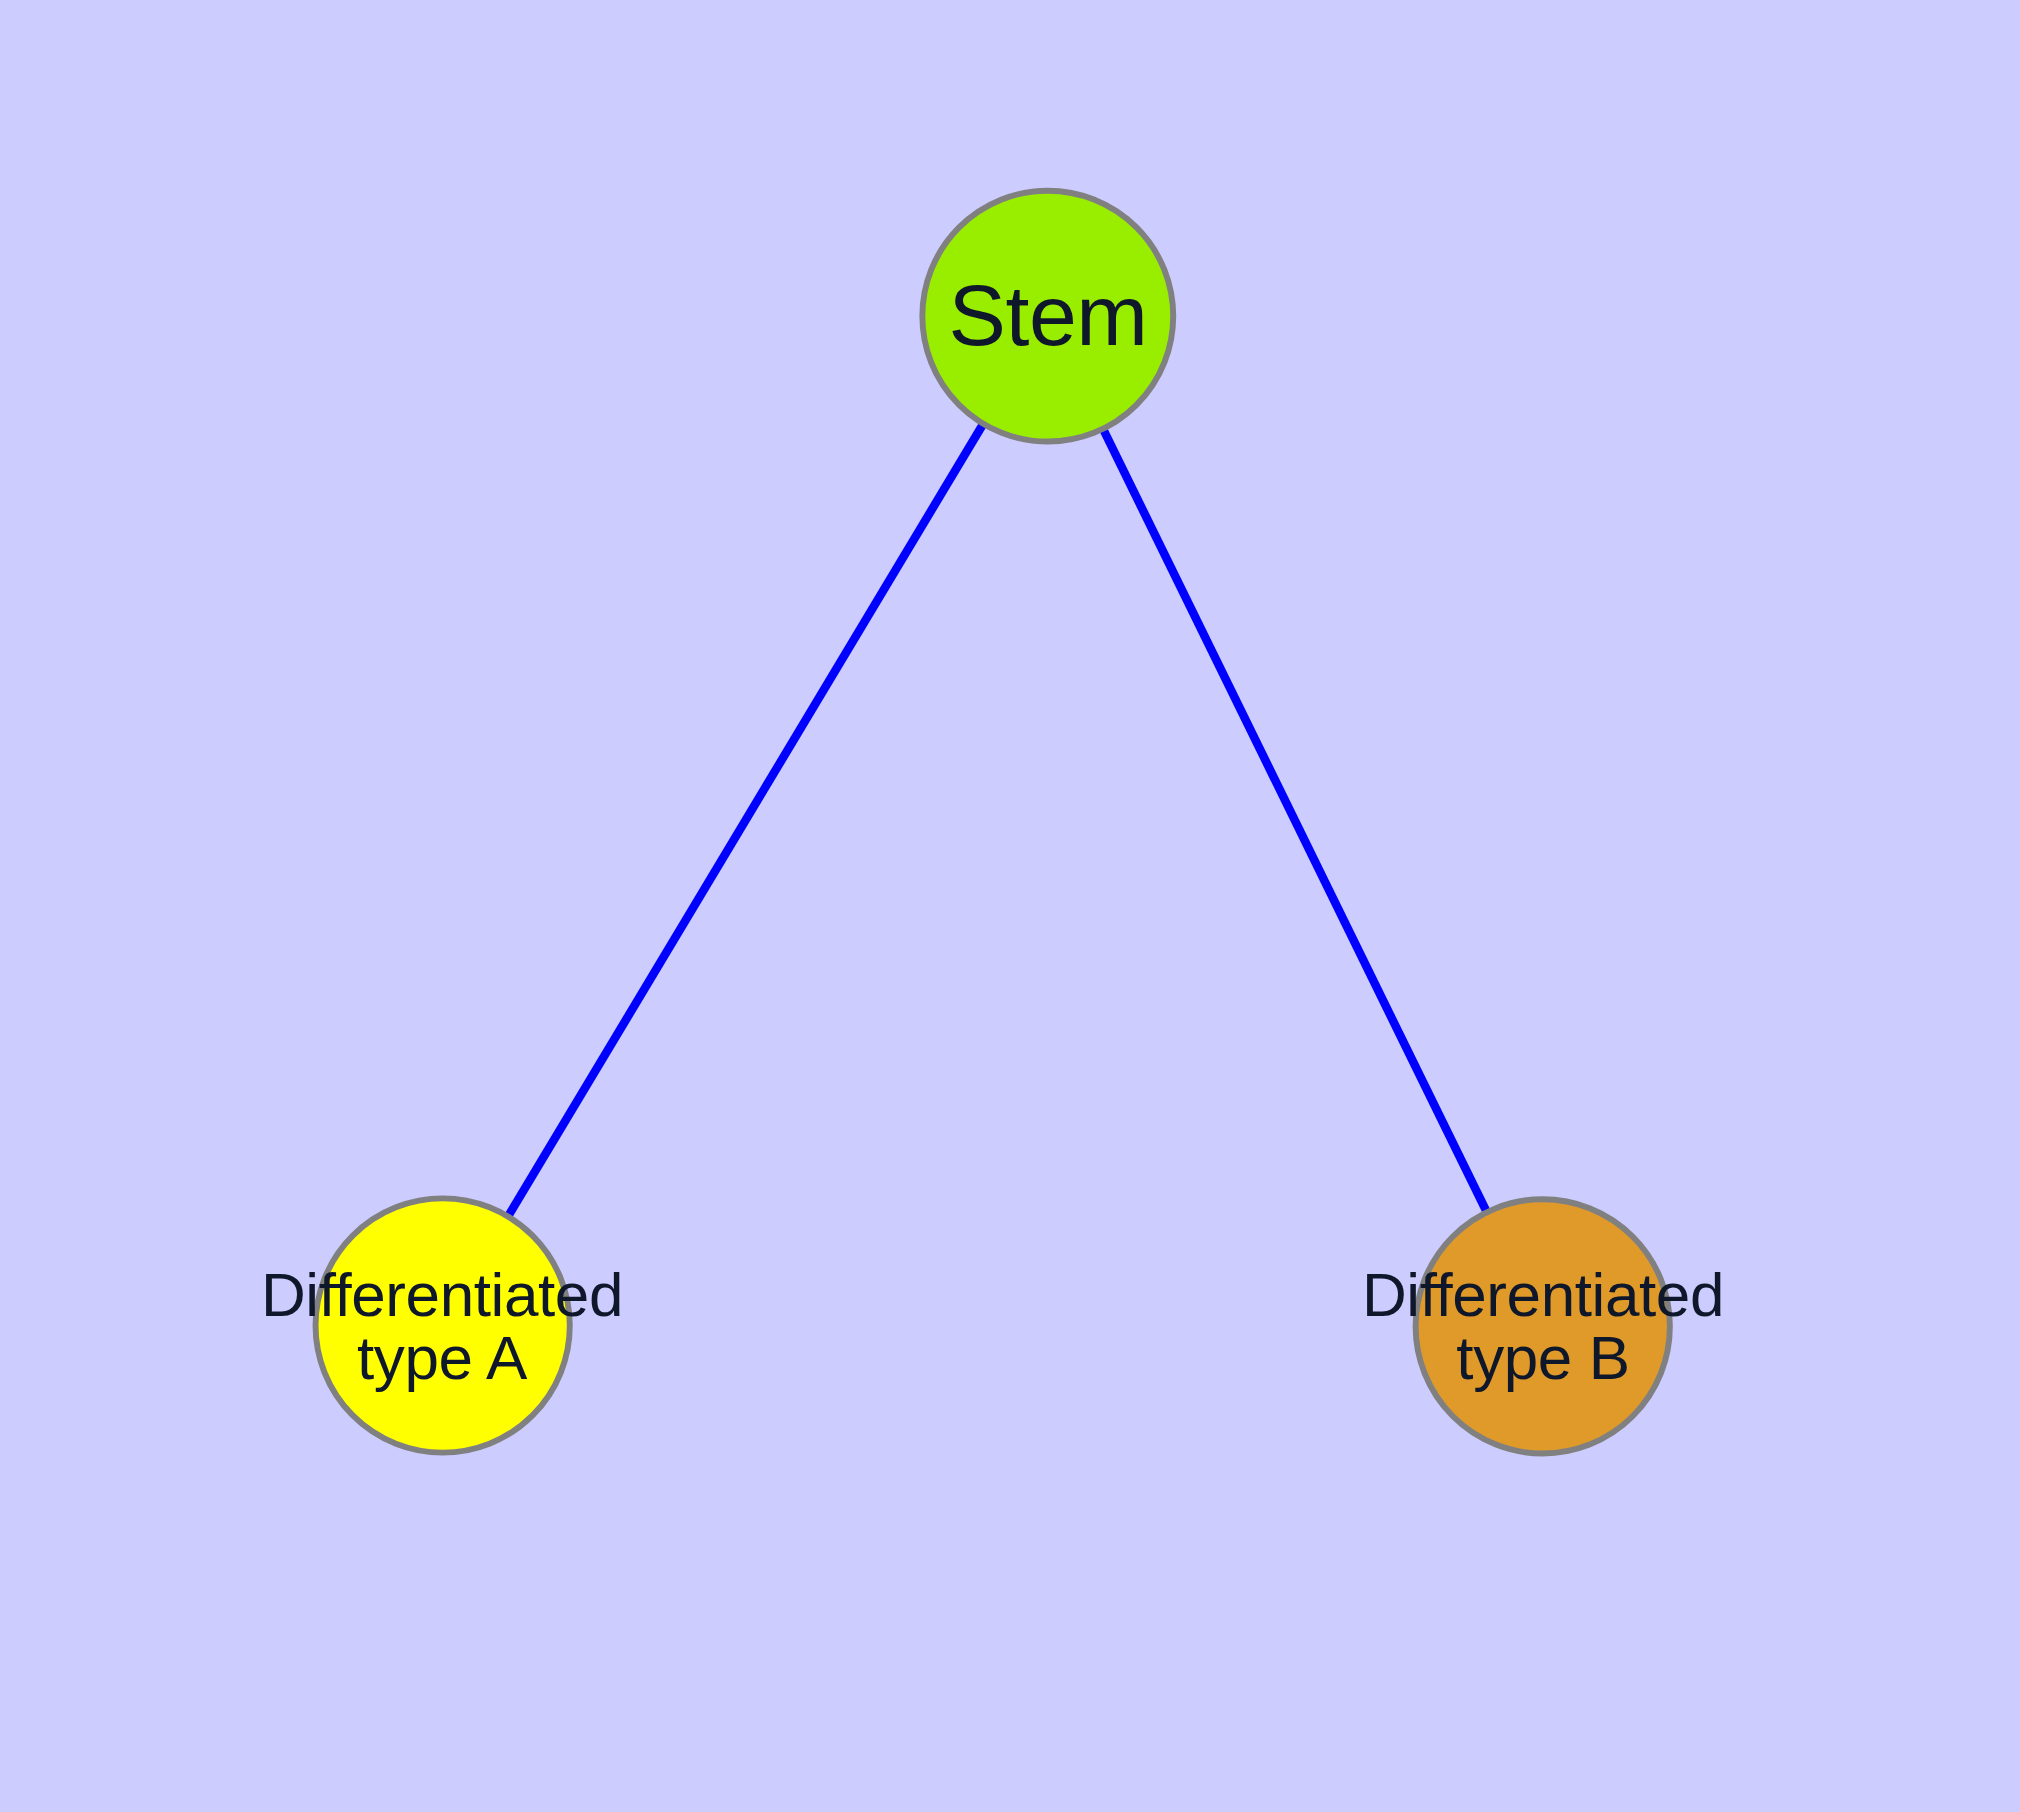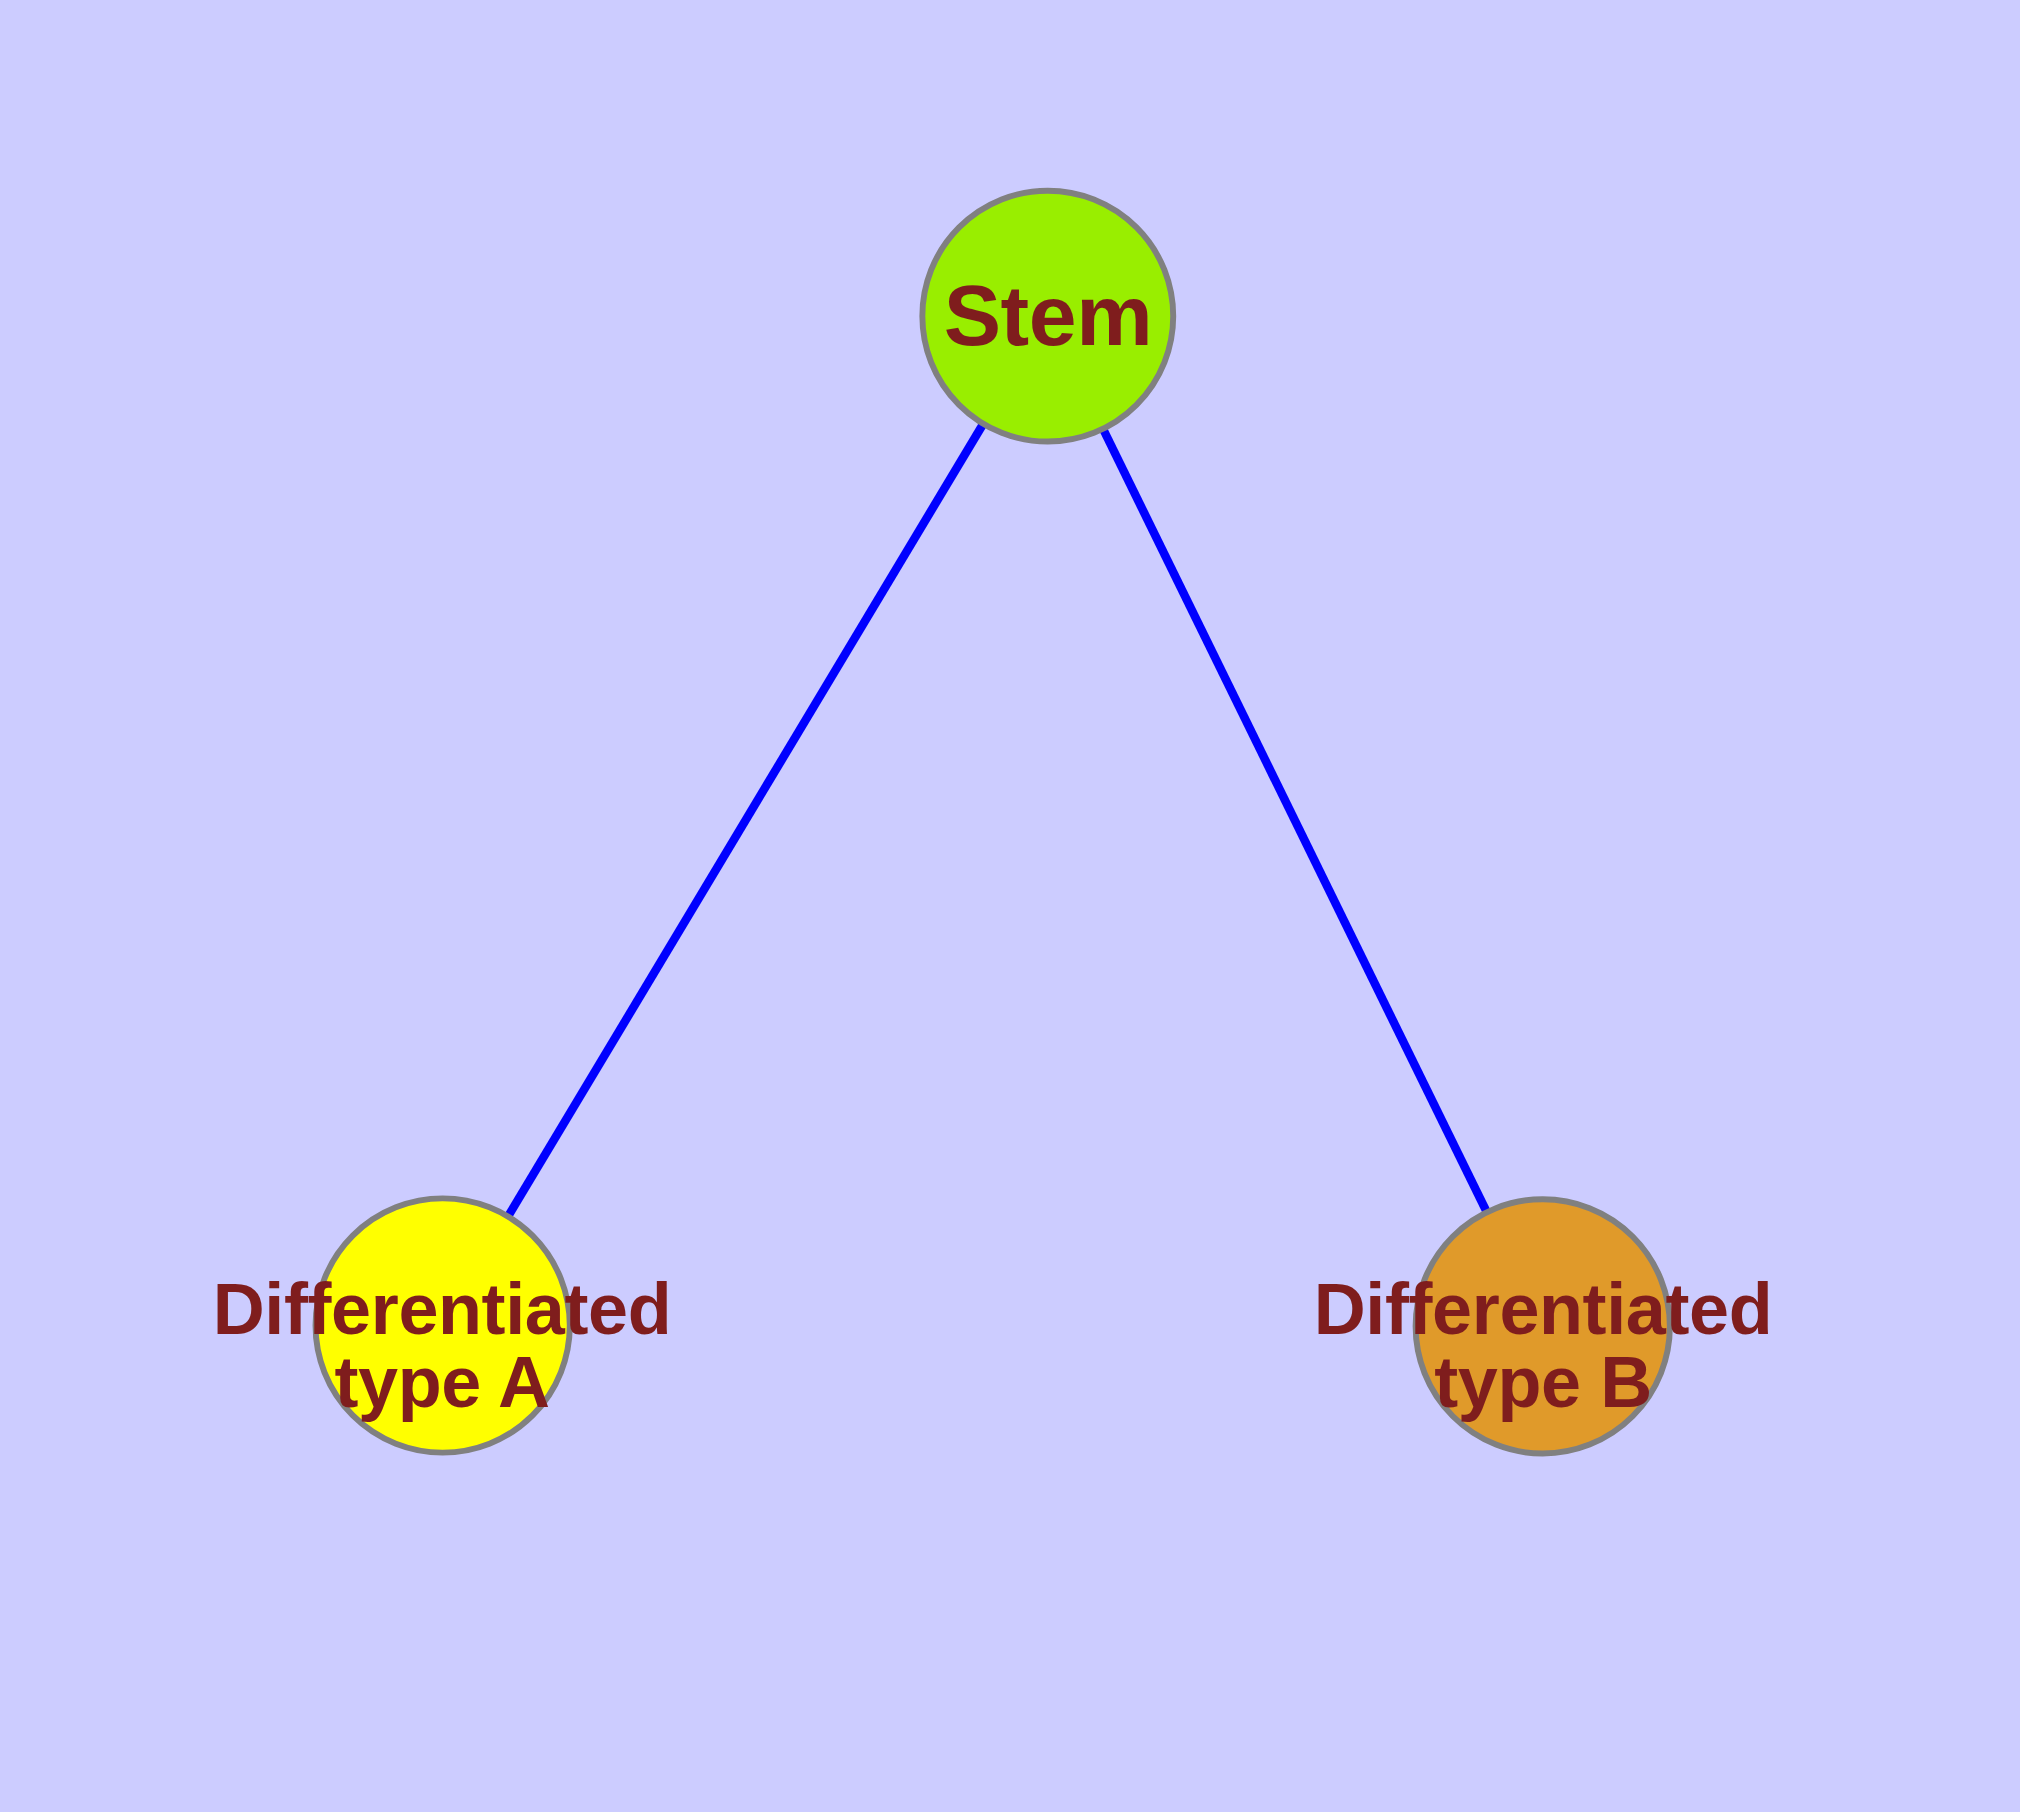--- a/index.html
+++ b/index.html
@@ -18,32 +18,32 @@
   #graph-svg {
     position: absolute;
     left: 0;
     top: 0;
     width: 2021px;
     height: 1812px;
     display: block;
   }
   .node-label {
     position: absolute;
-    color: #7f1d1d;
+    color: #0f172a;
     font-family: "Liberation Sans", sans-serif;
-    font-weight: bold;
+    font-weight: normal;
     text-align: center;
     white-space: pre;
     line-height: 1.02;
     letter-spacing: -0.4px;
     pointer-events: none;
     transform: translate(-50%, -50%);
   }
   .node-label.stem { font-size: 86px; }
-  .node-label.wide { font-size: 72px; margin-top: 20px; }
+  .node-label.wide { font-size: 62px; }
 </style>
 </head>
 <body>
 
 <div id="canvas">
 
   <svg id="graph-svg" viewBox="0 0 2384 2138">
     <g id="edge-layer">
         <line x1="1160.93001017596" y1="498.2217897485039" x2="598.0983458490269" y2="1437.0628432686399" stroke="#0000ff" stroke-width="10" stroke-linecap="butt"></line>
         <line x1="1300.235130416763" y1="504.110060713667" x2="1754.8849362898566" y2="1432.0939110573786" stroke="#0000ff" stroke-width="10" stroke-linecap="butt"></line>

